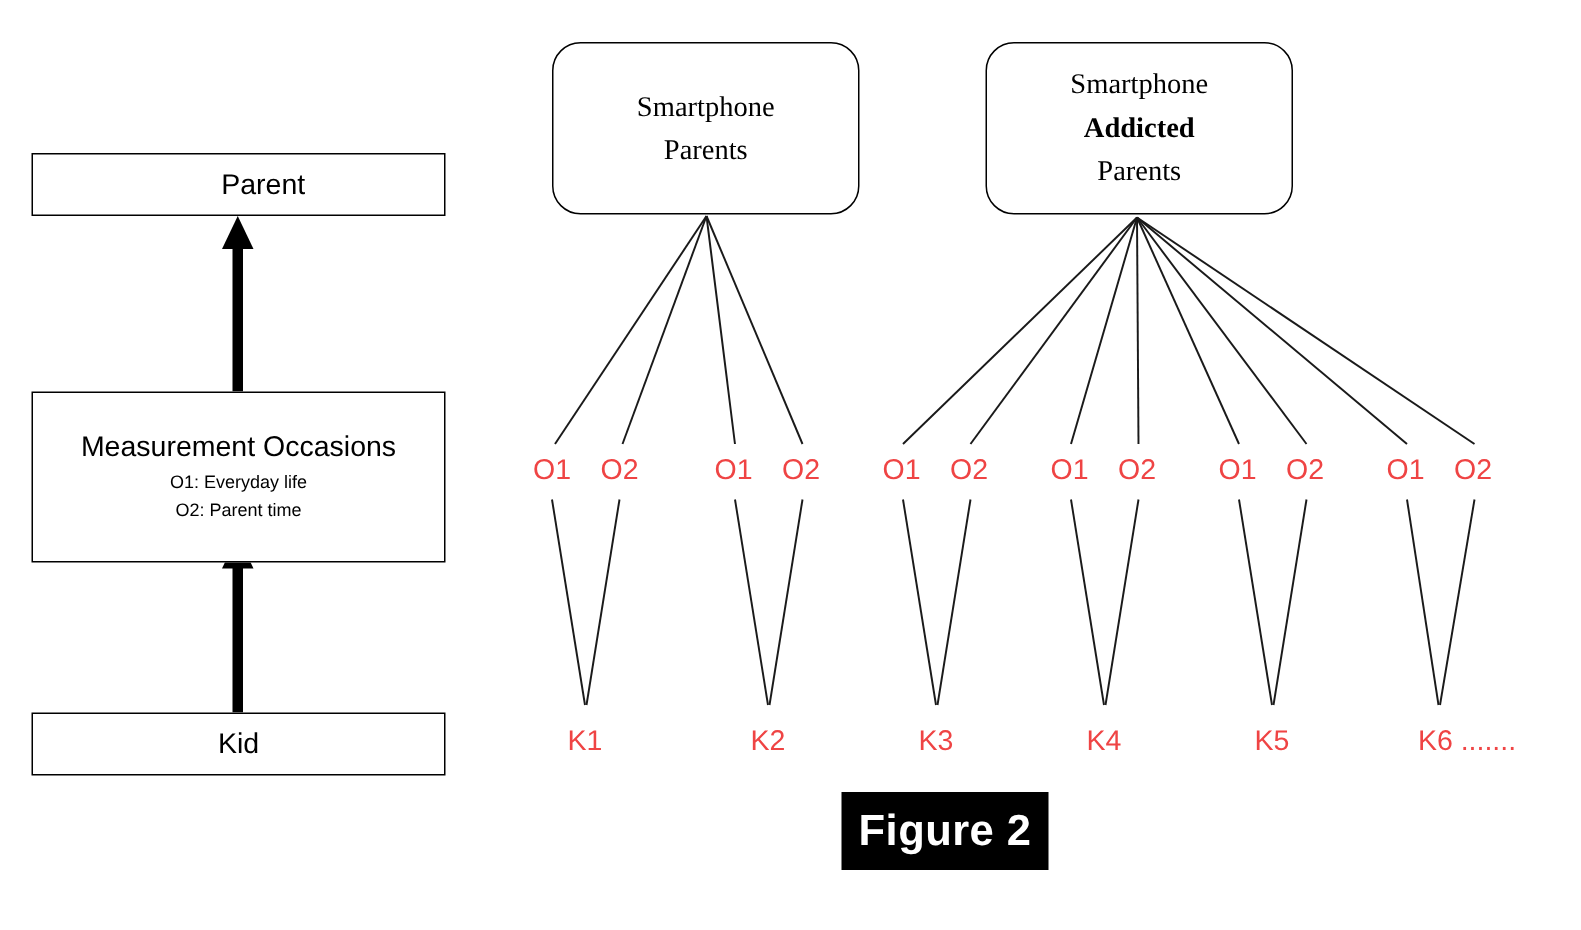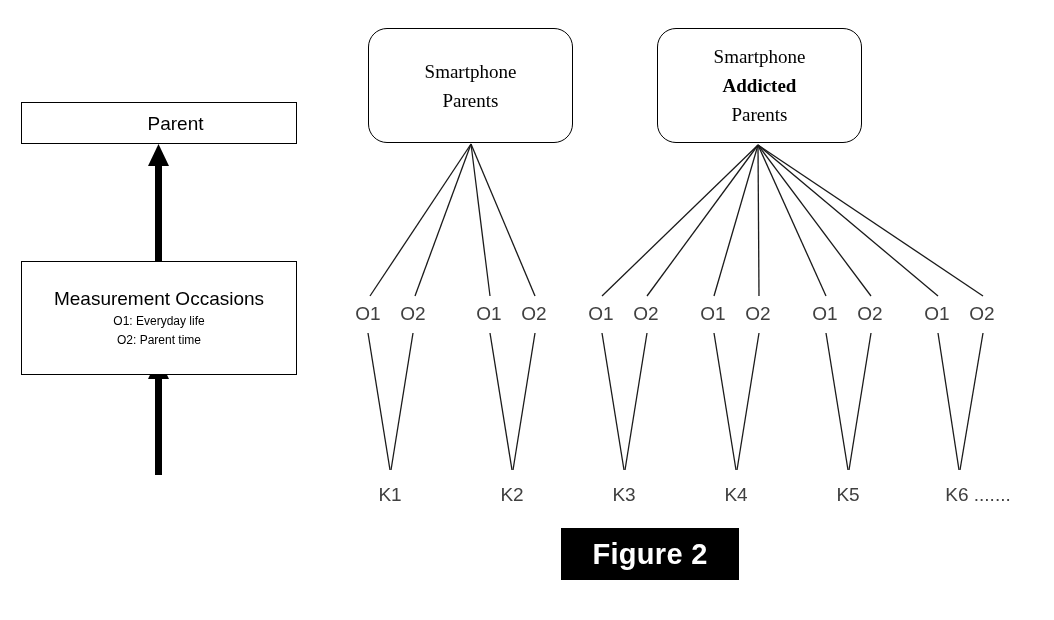--- a/index.html
+++ b/index.html
@@ -77,31 +77,31 @@
   #group-addicted    { left: 657px; top: 28px; width: 205px; height: 115px; }
 
   
   .node-label {
     position: absolute;
     font-size: 19px;
     line-height: 22px;
     text-align: center;
     white-space: nowrap;
     transform: translateX(-50%);
-    color: #404040;
+    color: #ef4444;
   }
   .o-label { top: 303px; }
   .k-label { top: 484px; }
 
   
   #figure-caption {
     position: absolute;
     left: 561px;
     top: 528px;
-    width: 178px;
+    width: 138px;
     height: 52px;
     background: #000000;
     color: #ffffff;
     font-size: 29px;
     font-weight: bold;
     display: flex;
     align-items: center;
     justify-content: center;
     letter-spacing: 0.3px;
   }
@@ -164,20 +164,23 @@
   <div class="rect-box" id="box-parent">
     <span class="box-title">Parent</span>
   </div>
 
   <div class="rect-box" id="box-measure">
     <span class="box-title">Measurement Occasions</span>
     <span class="box-sub">O1: Everyday life</span>
     <span class="box-sub">O2: Parent time</span>
   </div>
 
+  <div class="rect-box" id="box-kid">
+    <span class="box-title">Kid</span>
+  </div>
 
   <div class="round-box" id="group-nonaddicted">
     <span class="rb-line">Smartphone</span>
     <span class="rb-line">Parents</span>
   </div>
 
   <div class="round-box" id="group-addicted">
     <span class="rb-line">Smartphone</span>
     <span class="rb-line bold">Addicted</span>
     <span class="rb-line">Parents</span>

